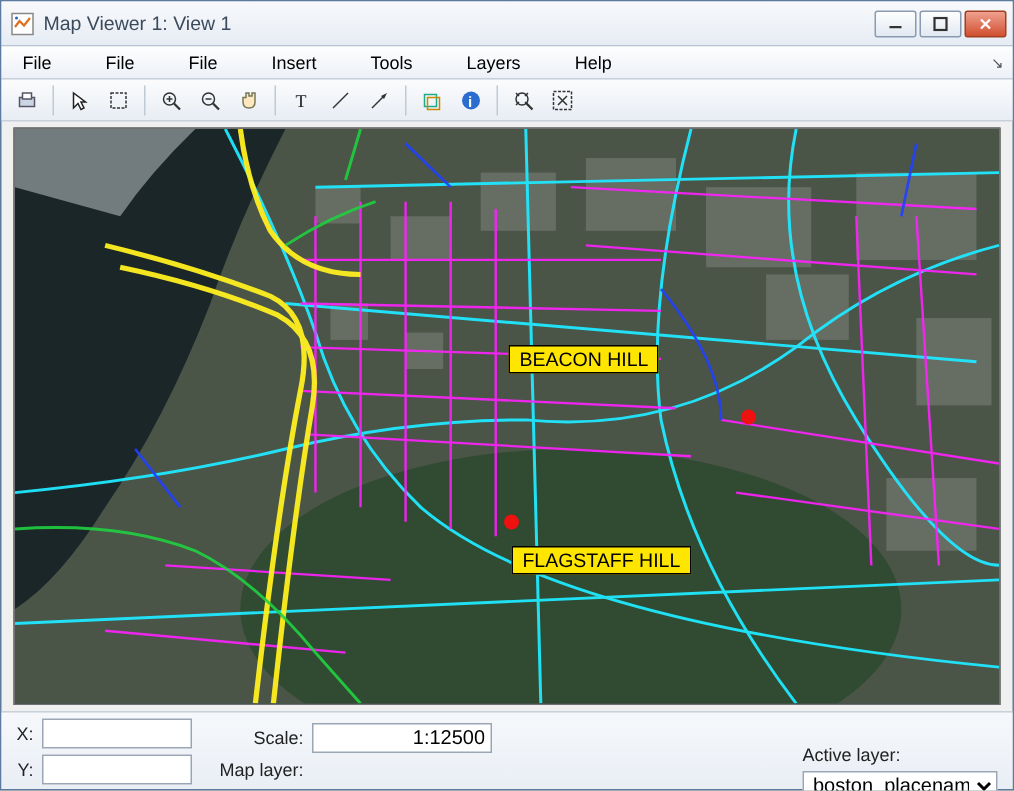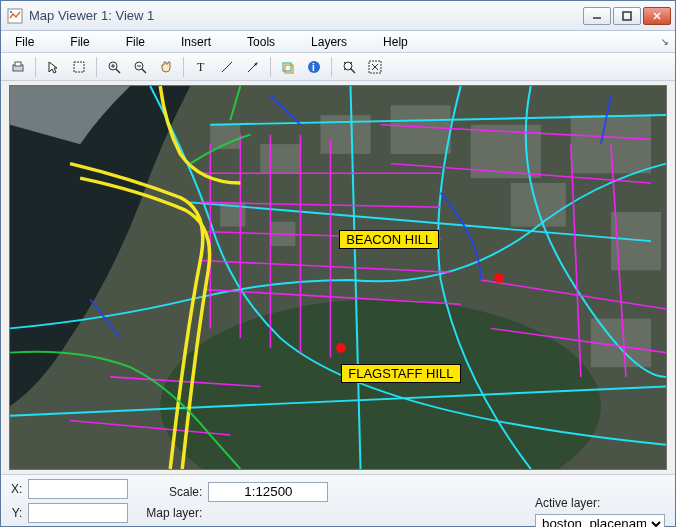--- a/index.html
+++ b/index.html
@@ -241,21 +241,21 @@
 
   <div class="statuspanel">
     <div class="sp-col">
       <span class="sp-label">X:</span>
       <input class="sp-input" value="" style="">
       <span class="sp-label">Y:</span>
       <input class="sp-input" value="" style="">
     </div>
     <div class="sp-col">
       <span class="sp-label">Scale:</span>
-      <input class="sp-input wide" style="text-align: center;" value="1:12500">
+      <input class="sp-input wide" style="text-align: right;" value="1:12500">
       <span class="sp-label">Map layer:</span>
     </div>
     <div class="sp-col" style="margin-left:auto;margin-top:28px;">
       <span class="sp-label" style="text-align:left; grid-column:1/3;">Active layer:</span>
       <select class="sp-select wider" style="grid-column:1/3;"><option>boston_placenames</option></select>
     </div>
   </div>
 
 </div>
 

